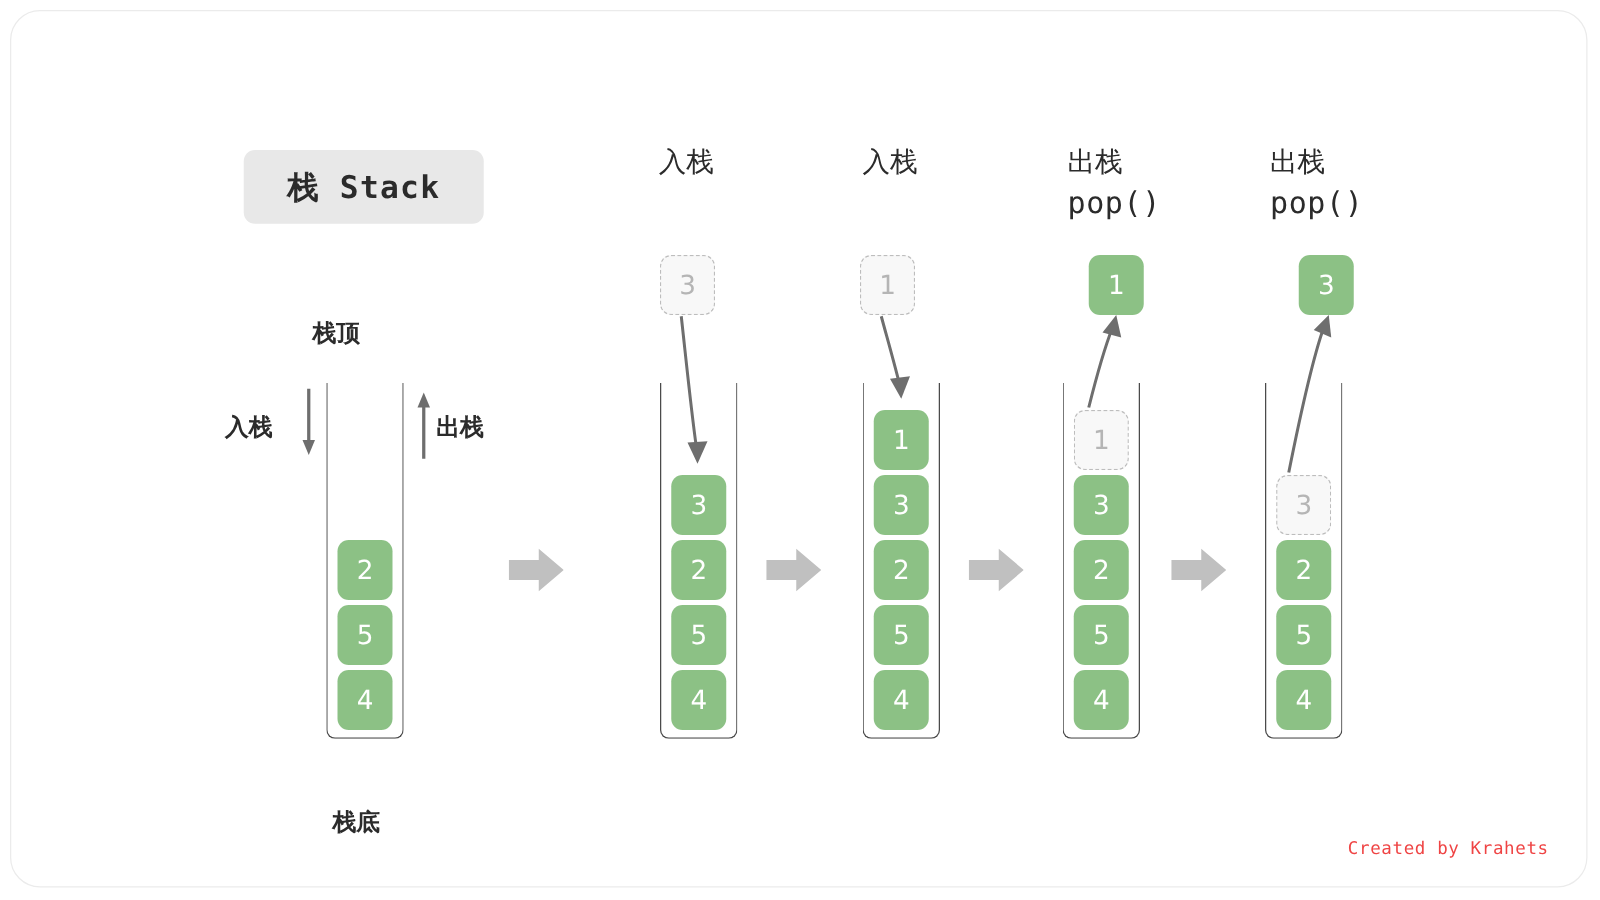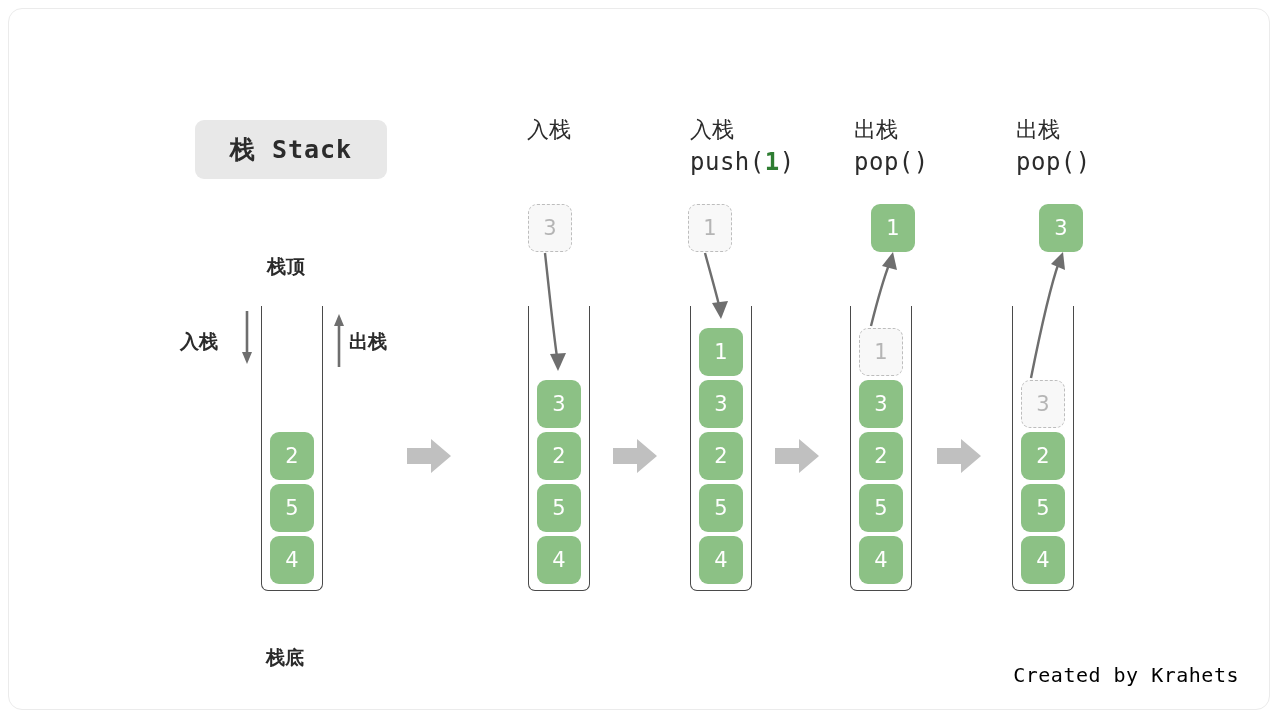--- a/index.html
+++ b/index.html
@@ -15,21 +15,21 @@
   }
 
   .canvas {
     position: absolute;
     left: 8px;
     top: 8px;
     width: 1262px;
     height: 702px;
     background: #ffffff;
     border: 1px solid #ebebeb;
-    border-radius: 14px;
+    border-radius: 24px;
     box-sizing: border-box;
   }
 
   
   .title-badge {
     position: absolute;
     left: 186px;
     top: 111px;
     width: 192px;
     height: 59px;
@@ -132,33 +132,33 @@
   .side-arrow {
     position: absolute;
   }
 
   
   .footer {
     position: absolute;
     right: 30px;
     bottom: 22px;
     font-family: "DejaVu Sans Mono", monospace;
-    font-size: 20px;
-    color: #000000;
+    font-size: 14px;
+    color: #ef4444;
     letter-spacing: 0.5px;
   }
 </style>
 </head>
 <body>
 
 <div class="canvas">
 
   <div class="title-badge">栈 Stack</div>
 
-  <div class="cn-label" style="left:258px; top:245px;">栈顶</div>
+  <div class="cn-label" style="left:241px; top:245px;">栈顶</div>
   <div class="cn-label" style="left:257px; top:636px;">栈底</div>
 
   <div class="cn-label" style="left:171px; top:320px;">入栈</div>
   <div class="cn-label" style="left:340px; top:320px;">出栈</div>
 
   <svg class="side-arrow" style="left:228px; top:300px;" width="20" height="60">
     <line x1="10" y1="2" x2="10" y2="46" stroke="#6e6e6e" stroke-width="2.6"></line>
     <polygon points="10,55 5,43 15,43" fill="#6e6e6e"></polygon>
   </svg>
 
@@ -189,21 +189,20 @@
   <div class="cell solid" style="left:528px; top:423px;">2</div>
   <div class="cell solid" style="left:528px; top:475px;">5</div>
   <div class="cell solid" style="left:528px; top:527px;">4</div>
 
   <svg class="block-arrow" style="left:604px; top:428px;" viewBox="0 0 44 38">
     <polygon points="0,11 24,11 24,2 44,19 24,36 24,27 0,27" fill="#c0c0c0"></polygon>
   </svg>
 
   <div class="col-header" style="left:681px; top:106px;">
     <div class="cn">入栈</div>
-    <div class="code"><span>push(</span><span class="num">1</span><span>)</span></div>
   </div>
   <div class="cell ghost" style="left:679px; top:195px;">1</div>
   <svg class="thin-arrow" style="left:672px; top:240px;" width="70" height="80">
     <path d="M24,4 C30,26 34,40 38,56" stroke="#6e6e6e" stroke-width="2.4" fill="none"></path>
     <polygon points="40,70 31,54 47,52" fill="#6e6e6e"></polygon>
   </svg>
   <div class="stack" style="left:681px; top:297px; height:285px;"></div>
   <div class="cell solid" style="left:690px; top:319px;">1</div>
   <div class="cell solid" style="left:690px; top:371px;">3</div>
   <div class="cell solid" style="left:690px; top:423px;">2</div>

